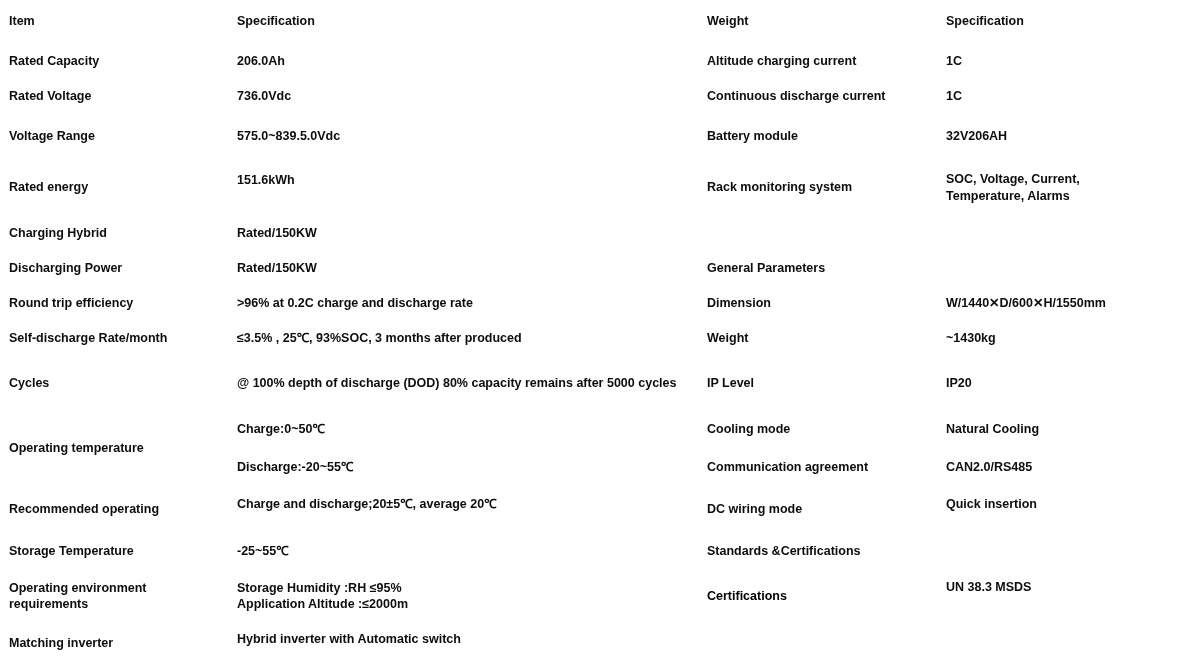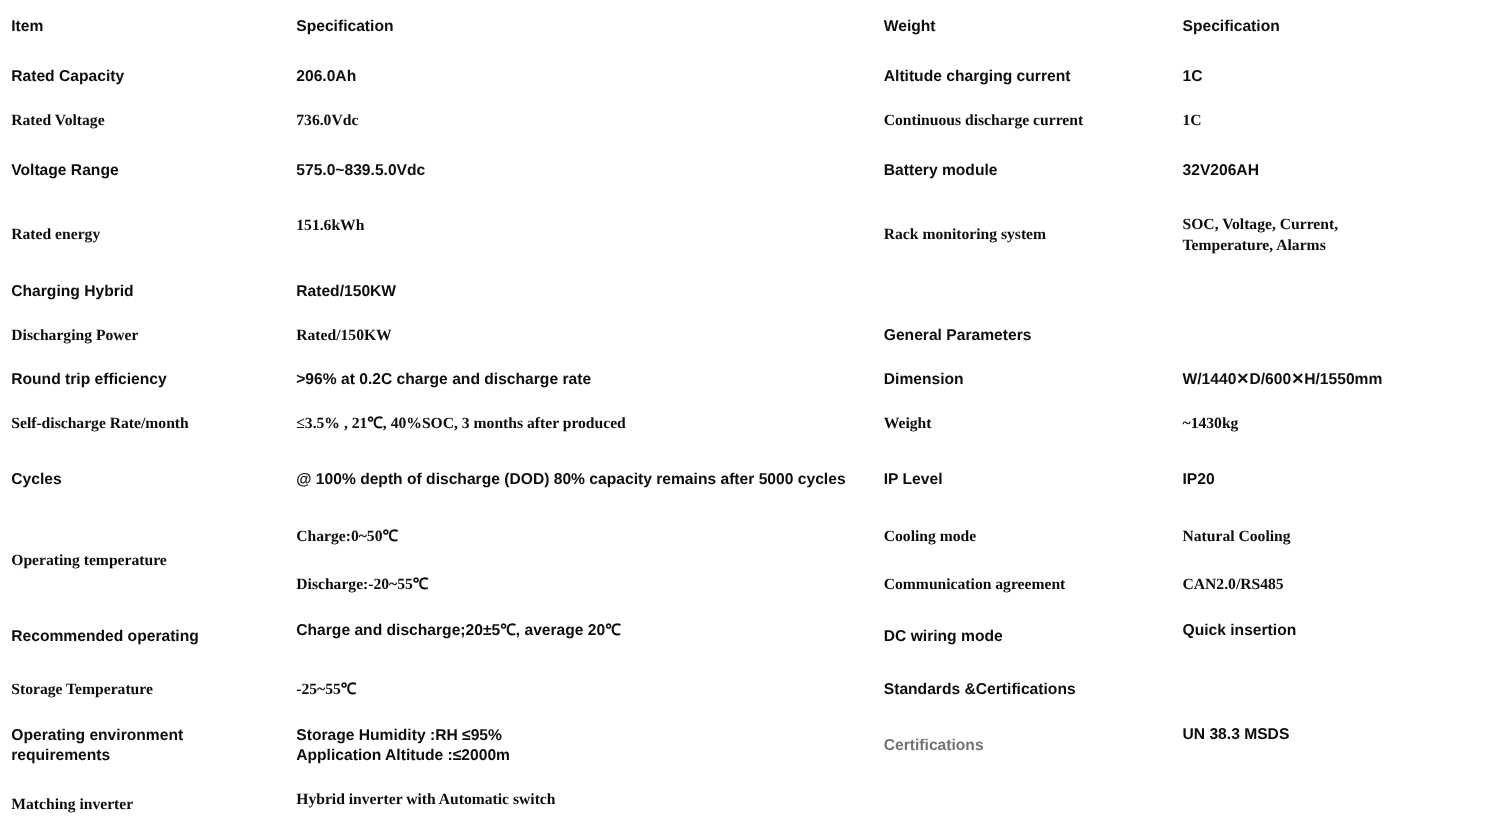--- a/index.html
+++ b/index.html
@@ -47,21 +47,21 @@
 
   
   td.hdr{
     background:#4badc9;
     color:#1414ee;
     font-size:17px;
     font-weight:bold;
     height:37px;
     padding-top:0;padding-bottom:0;
   }
-  td.tint{background:#dcebf2;font-family:Liberation Serif, serif;}
+  td.tint{background:#dcebf2;}
   td.plain{background:#ffffff;}
   td.blank{background:#ffffff;}
   td.section{
     background:#dcebf2;
     color:#1414ee;
     font-size:12.5px;
     font-weight:bold;
   }
   td.sectionval{background:#dcebf2;}
   .ln{display:block;}
@@ -107,21 +107,21 @@
         <tr style="height:33px">
           <td class="tint">Discharging Power</td>
           <td class="tint">Rated/150KW</td>
         </tr>
         <tr style="height:33px">
           <td class="plain">Round trip efficiency</td>
           <td class="plain">&gt;96% at 0.2C charge and discharge rate</td>
         </tr>
         <tr style="height:33px">
           <td class="tint">Self-discharge Rate/month</td>
-          <td class="tint">≤3.5% , 21℃, 40%SOC, 3 months after produced</td>
+          <td class="tint">≤3.5% , 25℃, 93%SOC, 3 months after produced</td>
         </tr>
         <tr style="height:52px">
           <td class="plain">Cycles</td>
           <td class="plain"> @ 100% depth of discharge (DOD) 80% capacity remains after 5000 cycles</td>
         </tr>
 
         <tr style="height:36px">
           <td class="tint" rowspan="2">Operating temperature</td>
           <td class="tint">Charge:0~50℃</td>
         </tr>
@@ -215,21 +215,21 @@
         </tr>
         <tr style="height:45px">
           <td class="plain">DC wiring mode</td>
           <td class="plain" style="vertical-align:top;padding-top:9px">Quick insertion</td>
         </tr>
         <tr style="height:34px">
           <td class="section">Standards &amp;Certifications</td>
           <td class="sectionval"></td>
         </tr>
         <tr style="height:52px">
-          <td class="plain" style="color:#737373">Certifications</td>
+          <td class="plain" style="color:#000000">Certifications</td>
           <td class="plain" style="vertical-align:top;padding-top:9px">UN 38.3  MSDS</td>
         </tr>
         <tr style="height:38px">
           <td class="tint"></td>
           <td class="tint"></td>
         </tr>
       </tbody>
     </table>
   </div>
 

